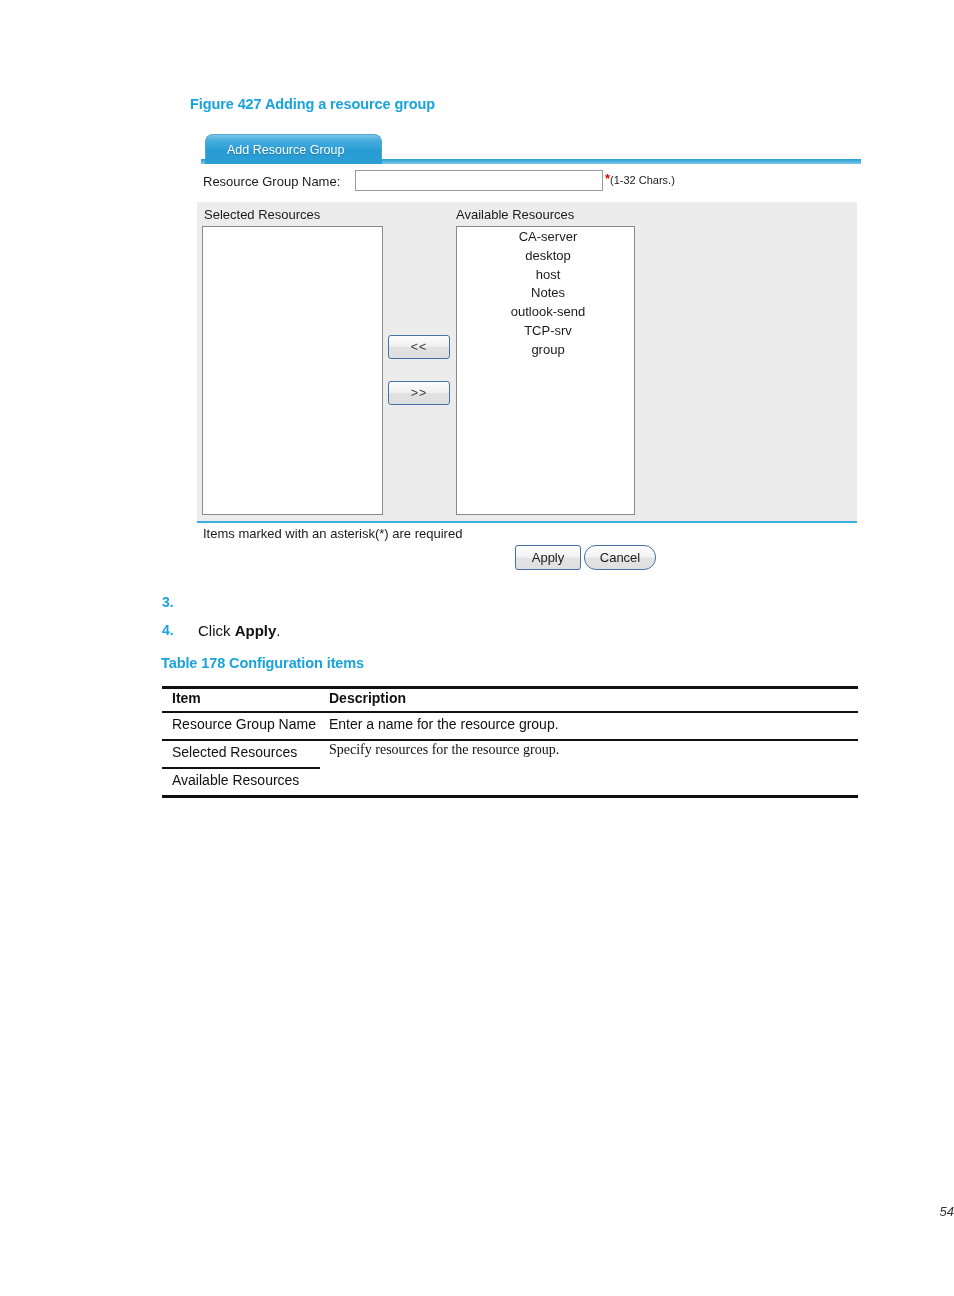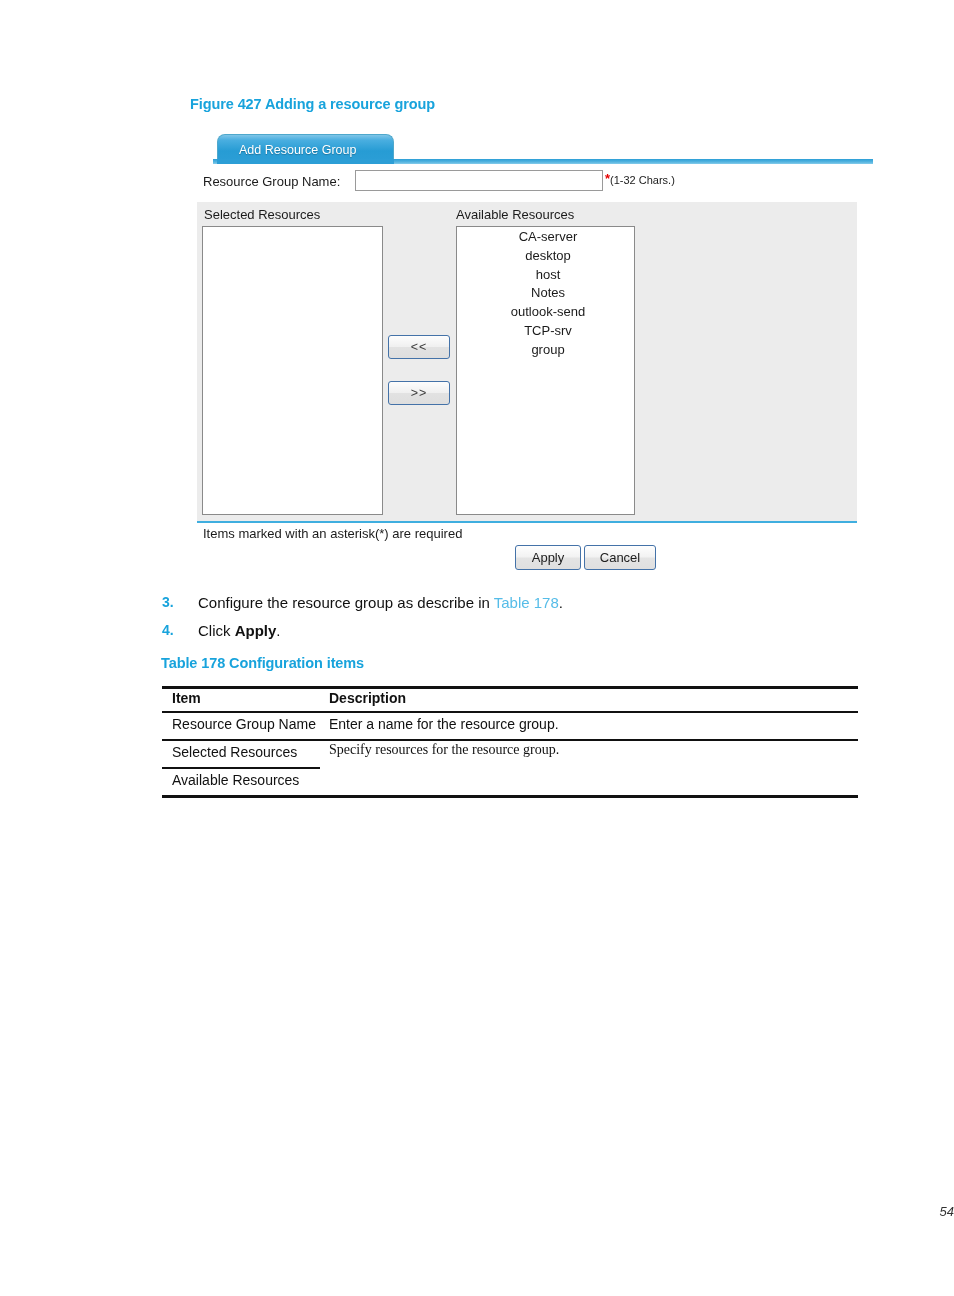--- a/index.html
+++ b/index.html
@@ -33,21 +33,21 @@
     position: absolute;
     left: 197px;
     top: 132px;
     width: 660px;
     height: 444px;
   }
 
   
   .tab-row {
     position: absolute;
-    left: 16px;
+    left: 4px;
     top: 0;
     width: 660px;
     height: 32px;
   }
   .tab {
     position: absolute;
     left: 4px;
     top: 2px;
     width: 177px;
     height: 30px;
@@ -215,21 +215,21 @@
     border: 1px solid #4472a8;
     border-radius: 3px;
     background: linear-gradient(to bottom, #fefefe 0%, #f2f2f2 48%, #e4e4e4 52%, #dfdfdf 100%);
     color: #202020;
     font-size: 13px;
     font-family: "Liberation Sans", sans-serif;
     text-align: center;
     padding: 0 10px;
   }
   .action-btn.apply  { left: 318px; width: 66px; }
-  .action-btn.cancel { left: 387px; width: 72px; }
+  .action-btn.cancel { left: 387px; width: 72px; border-radius: 12px; }
 
   
   .steps {
     position: absolute;
     left: 162px;
     top: 594px;
     width: 700px;
   }
   .step {
     position: relative;
@@ -360,21 +360,20 @@
 
   <div class="asterisk-note">Items marked with an asterisk(*) are required</div>
 
   <button class="action-btn apply">Apply</button>
   <button class="action-btn cancel">Cancel</button>
 </div>
 
 <div class="steps">
   <div class="step">
     <span class="step-num">3.</span>
-    <span class="step-text"><span>Configure the resource group as describe in </span><span class="xref">Table 178</span><span>.</span></span>
   </div>
   <div class="step">
     <span class="step-num">4.</span>
     <span class="step-text"><span>Click </span><span class="b">Apply</span><span>.</span></span>
   </div>
 </div>
 
 <div class="tbl-caption">Table 178 Configuration items</div>
 
 <div class="cfg-table">

